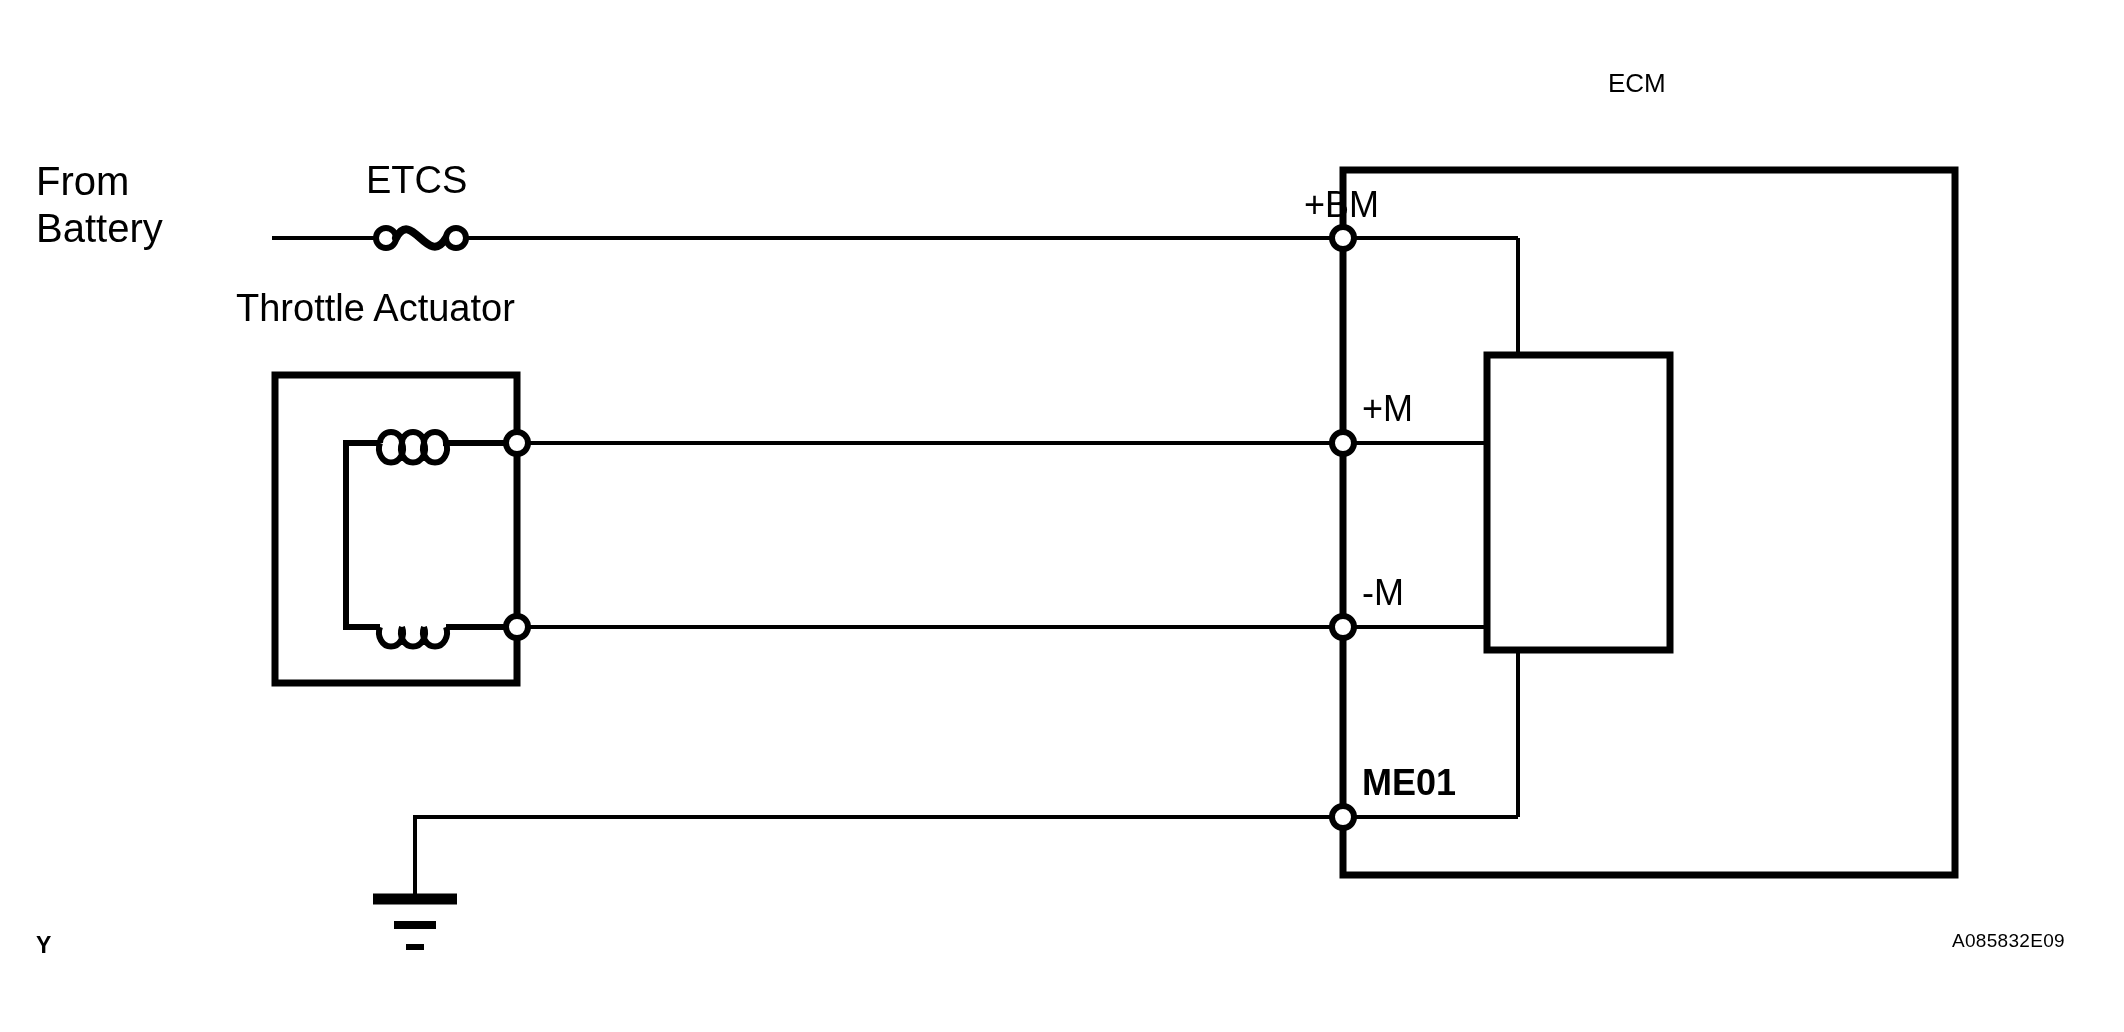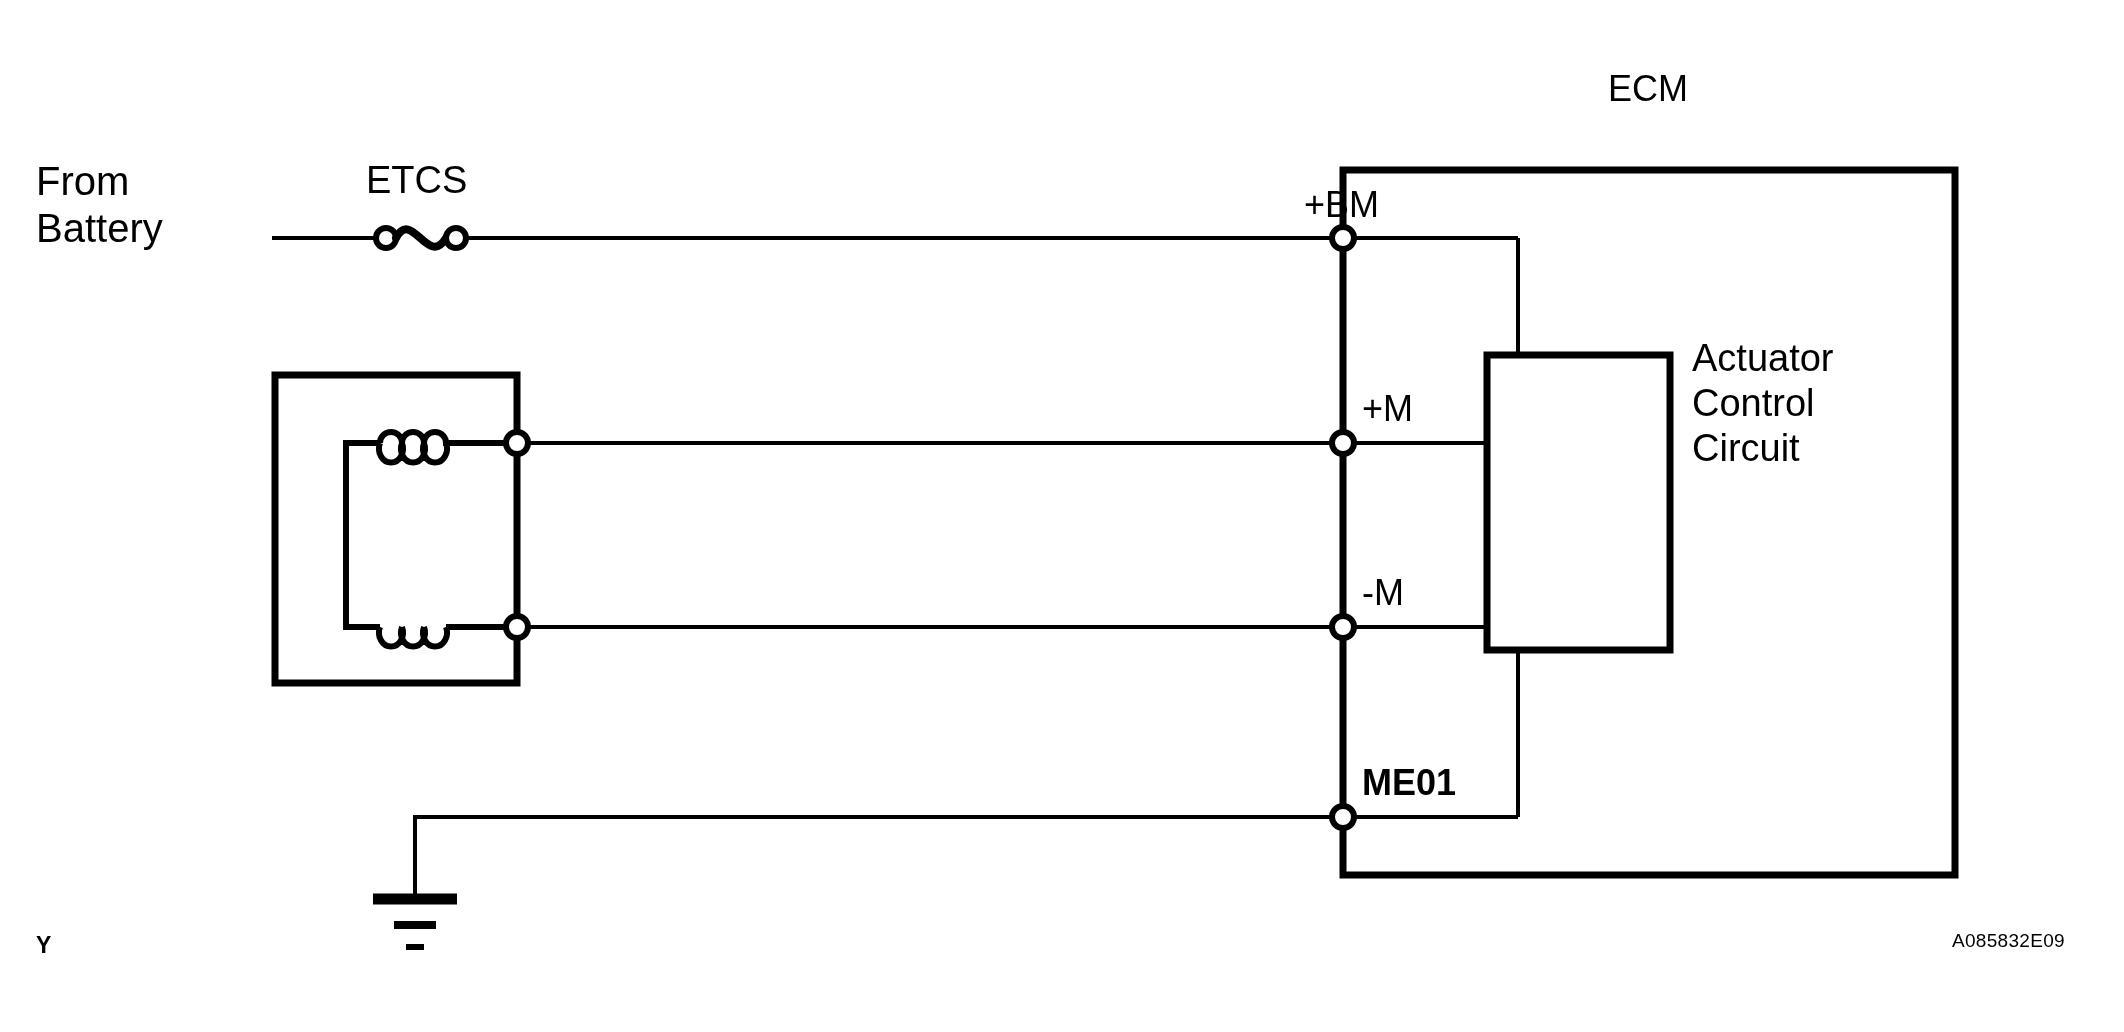--- a/index.html
+++ b/index.html
@@ -44,21 +44,21 @@
     font-size: 38px;
   }
   .lbl-throttle-actuator {
     left: 236px;
     top: 286px;
     font-size: 38px;
   }
   .lbl-ecm {
     left: 1608px;
     top: 68px;
-    font-size: 36px;
+    font-size: 26px;
   }
   .lbl-acc {
     left: 1692px;
     top: 336px;
     font-size: 38px;
   }
   .lbl-term {
     font-size: 36px;
   }
   .lbl-bm   { left: 1304px; top: 184px; }
@@ -143,26 +143,24 @@
     <circle cx="1343" cy="627" r="11" fill="#ffffff" stroke="#000000" stroke-width="6"></circle>
     <circle cx="1343" cy="817" r="11" fill="#ffffff" stroke="#000000" stroke-width="6"></circle>
 
   </svg>
 
   <div class="label lbl-from-battery">From
 Battery</div>
 
   <div class="label lbl-etcs">ETCS</div>
 
+  <div class="label lbl-throttle-actuator">Throttle Actuator</div>
 
   <div class="label lbl-ecm">ECM</div>
 
-  <div class="label lbl-acc">Actuator
-Control
-Circuit</div>
 
   <div class="label lbl-term lbl-bm">+BM</div>
   <div class="label lbl-term lbl-pm">+M</div>
   <div class="label lbl-term lbl-mm">-M</div>
   <div class="label lbl-term lbl-me01">ME01</div>
 
   <div class="label lbl-y">Y</div>
 
   <div class="label lbl-figcode">A085832E09</div>
 

